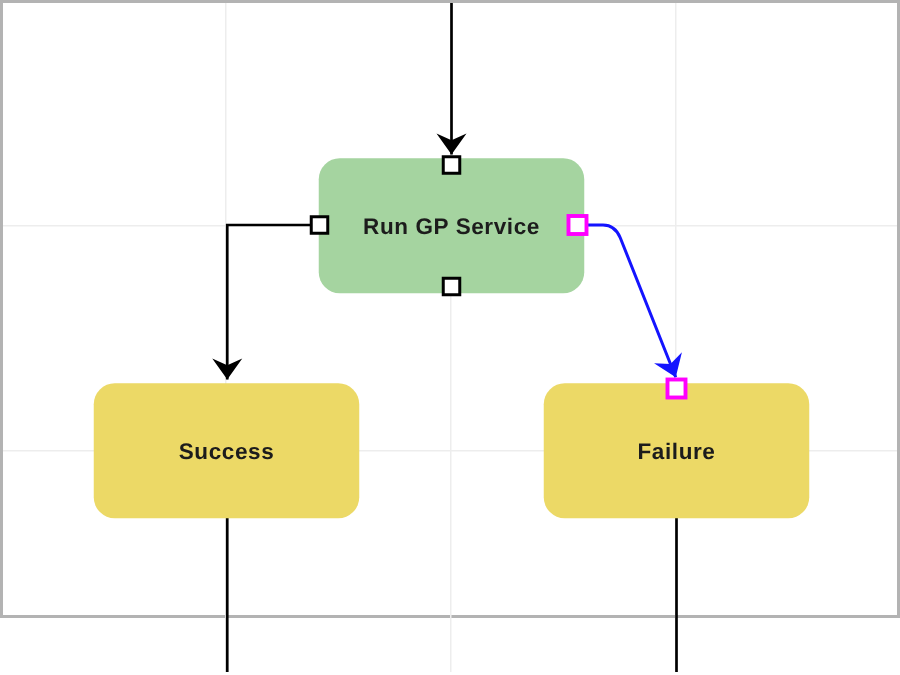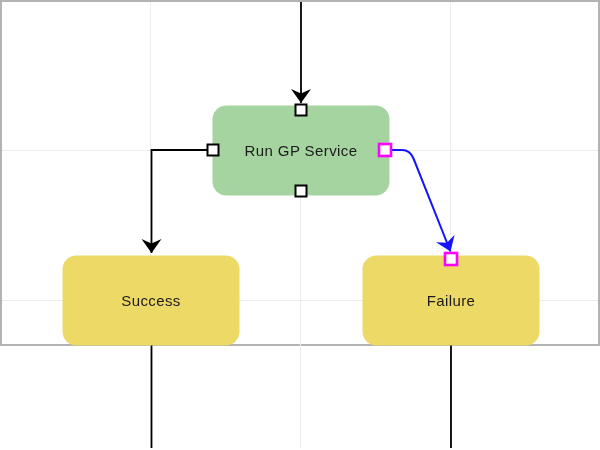--- a/index.html
+++ b/index.html
@@ -7,24 +7,25 @@
     padding: 0;
     width: 600px;
     height: 450px;
     overflow: hidden;
     background: #ffffff;
     font-family: "Liberation Sans", sans-serif;
   }
   .canvas-frame {
     box-sizing: border-box;
     width: 600px;
-    height: 346px;
+    height: 412px;
     border: 2px solid #b3b3b3;
     background: #ffffff;
     position: relative;
+    font-weight: bold;
   }
   svg { display: block; }
   marker { overflow: visible; }
   .grid-line { stroke-width: 1; }
   .edge { fill: none; stroke-width: 1.8; }
   .edge-selected { fill: none; stroke-width: 2; }
   .node-rect { stroke: none; }
   .node-label {
     font-family: "Liberation Sans", sans-serif;
     font-size: 15px;

